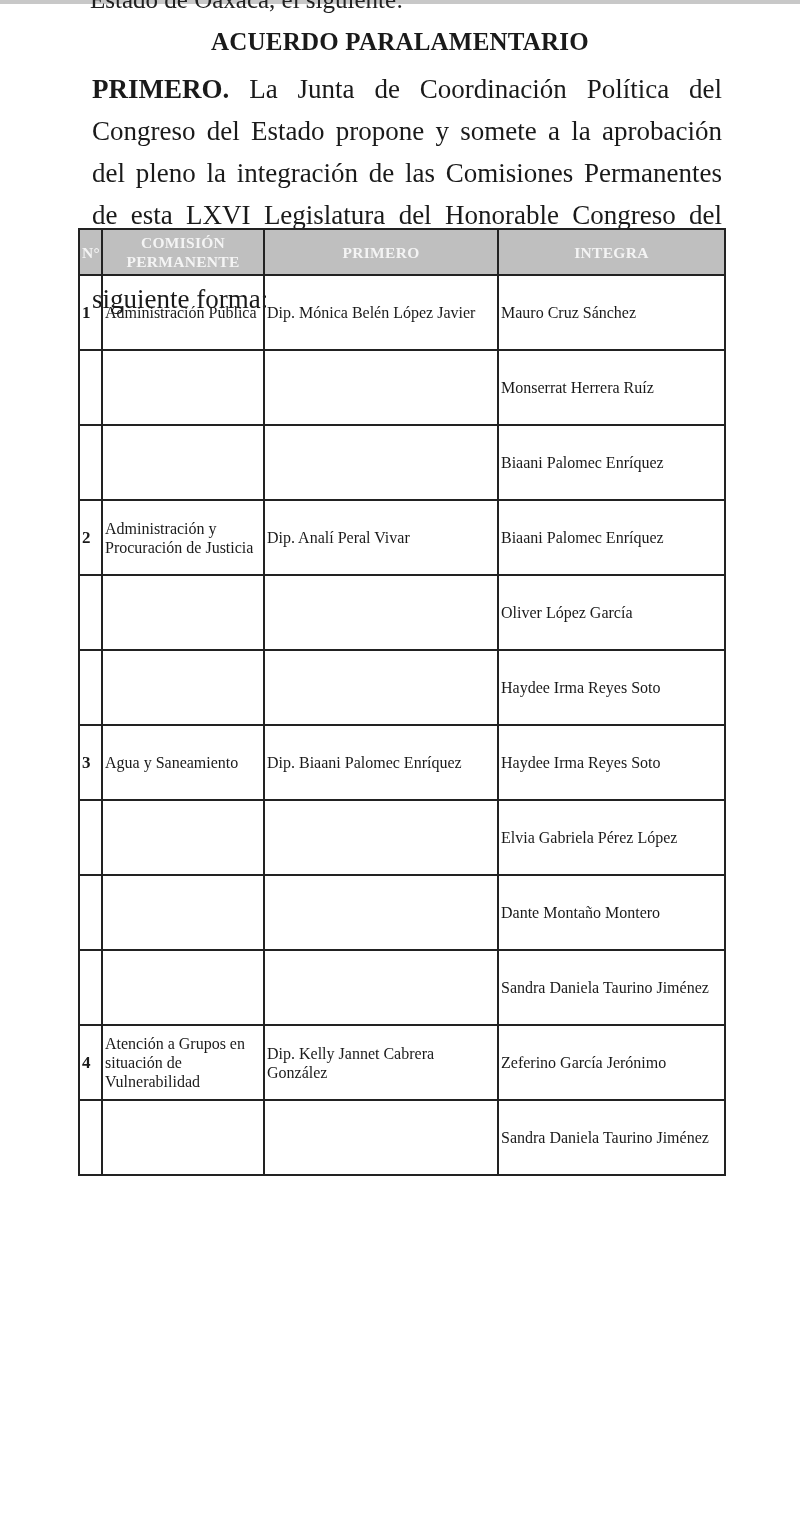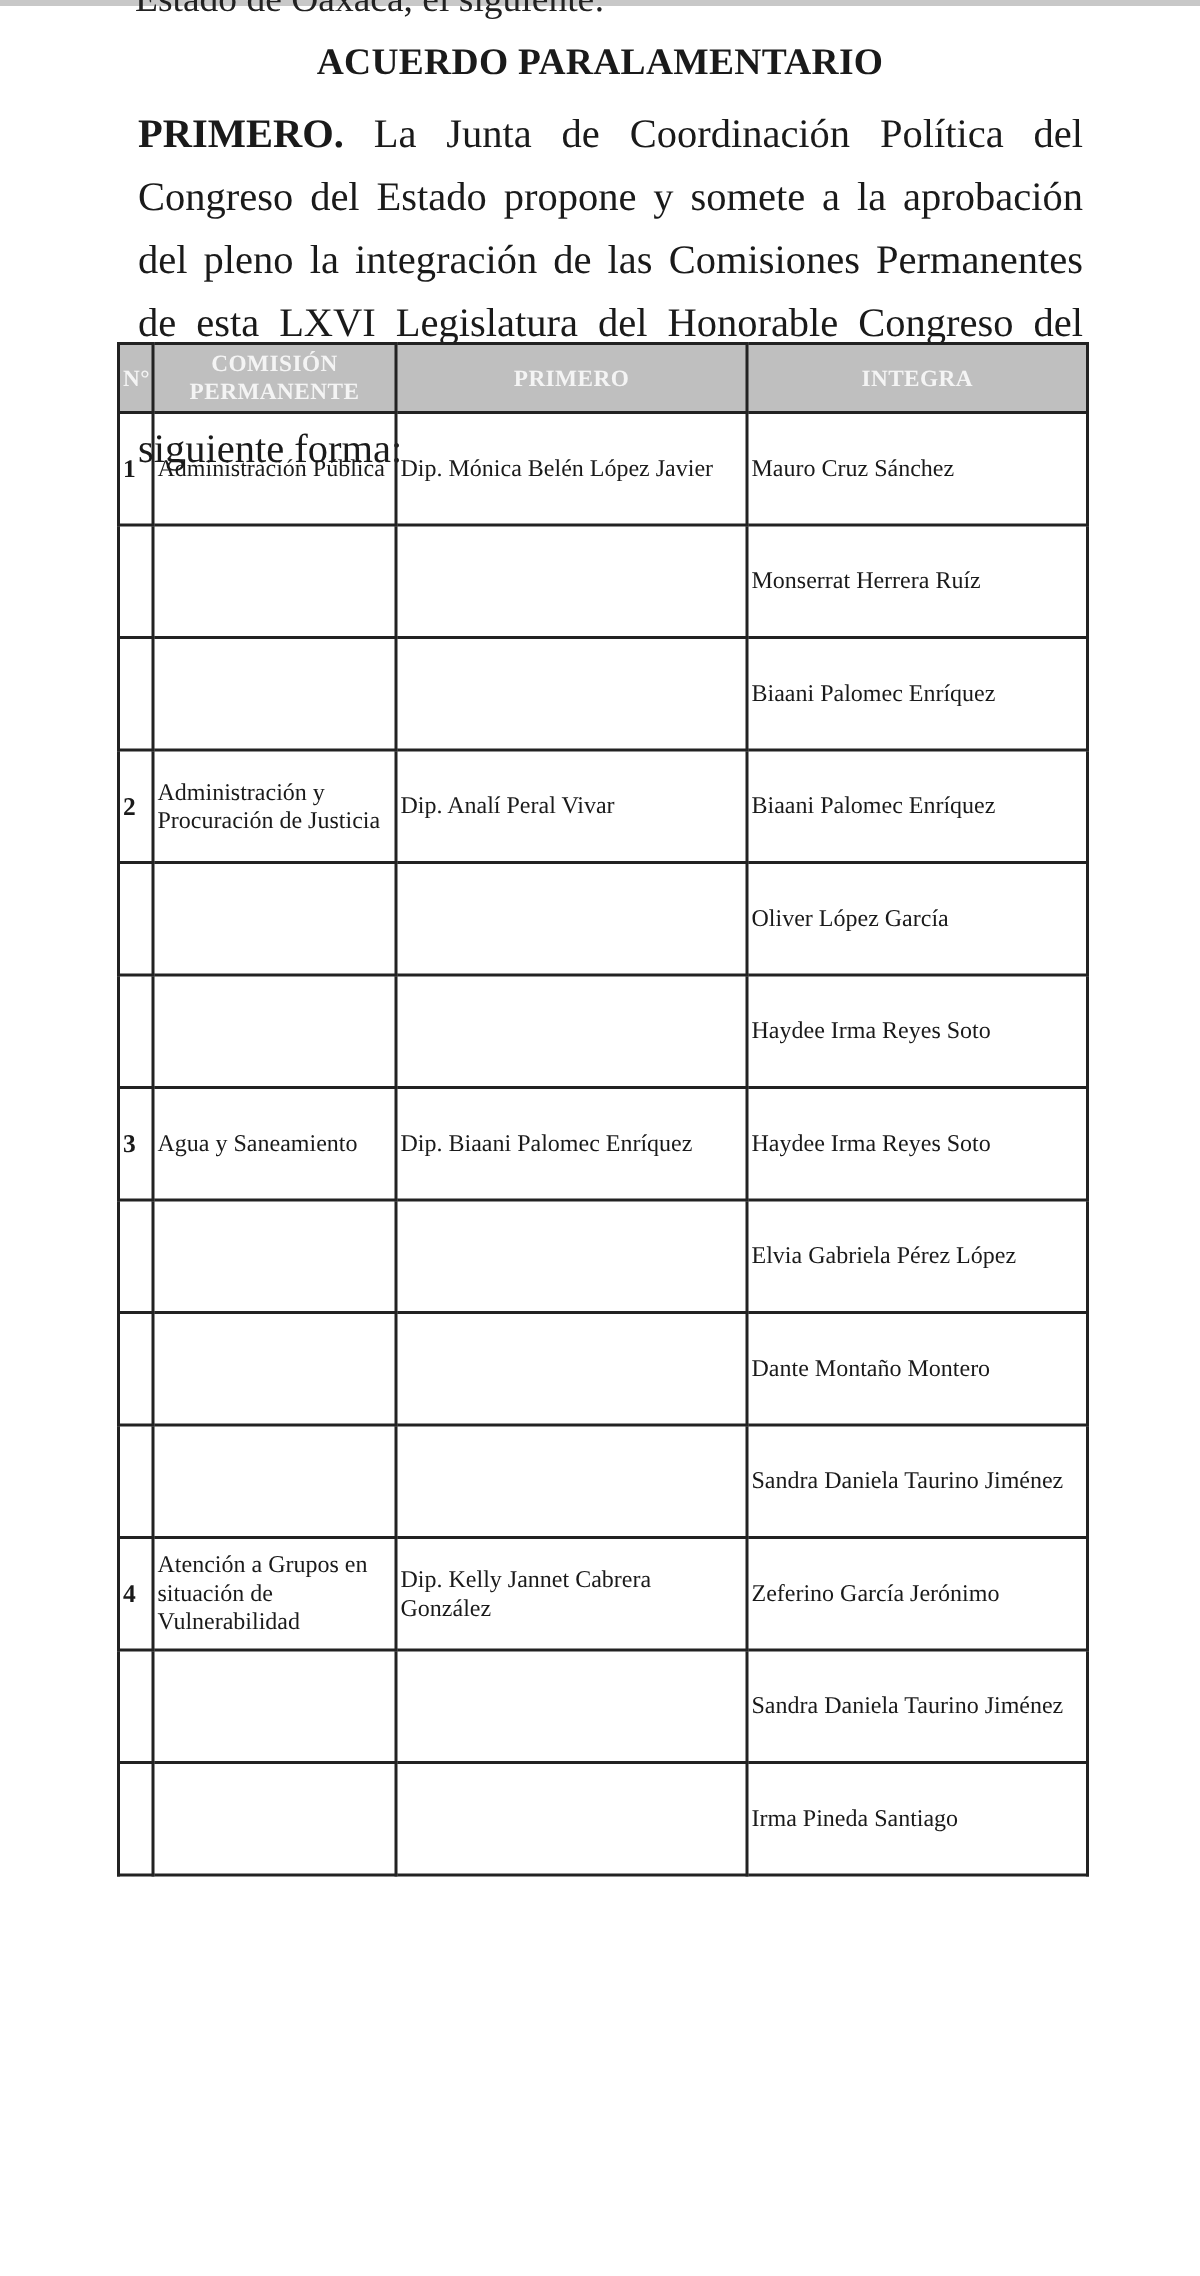--- a/index.html
+++ b/index.html
@@ -133,20 +133,14 @@
         <td>Atención a Grupos en situación de Vulnerabilidad</td>
         <td>Dip. Kelly Jannet Cabrera González</td>
         <td>Zeferino García Jerónimo</td>
       </tr>
       <tr>
         <td class="num"></td>
         <td></td>
         <td></td>
         <td>Sandra Daniela Taurino Jiménez</td>
       </tr>
-      <tr>
-        <td class="num"></td>
-        <td></td>
-        <td></td>
-        <td>Irma Pineda Santiago</td>
-      </tr>
     </tbody>
 </table>
 
 </body></html>

